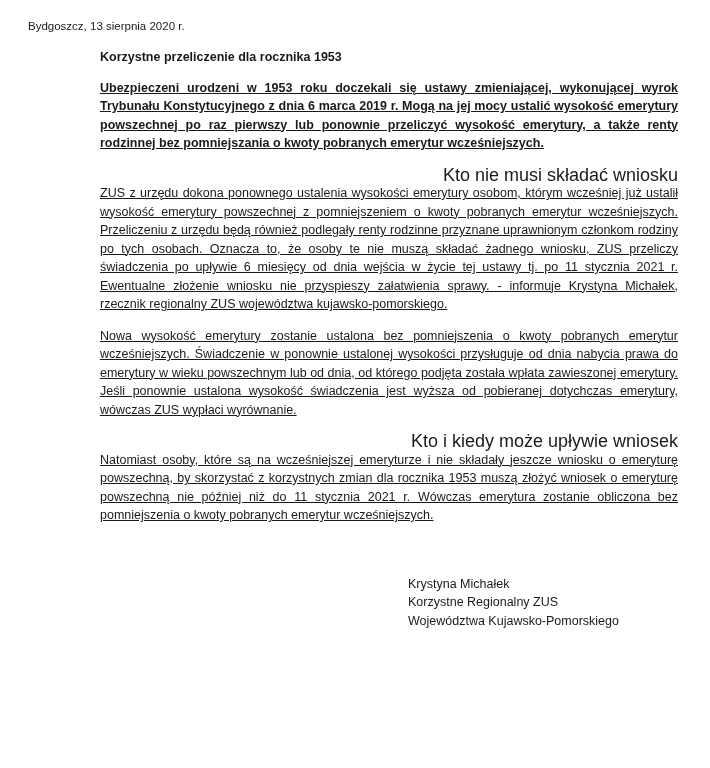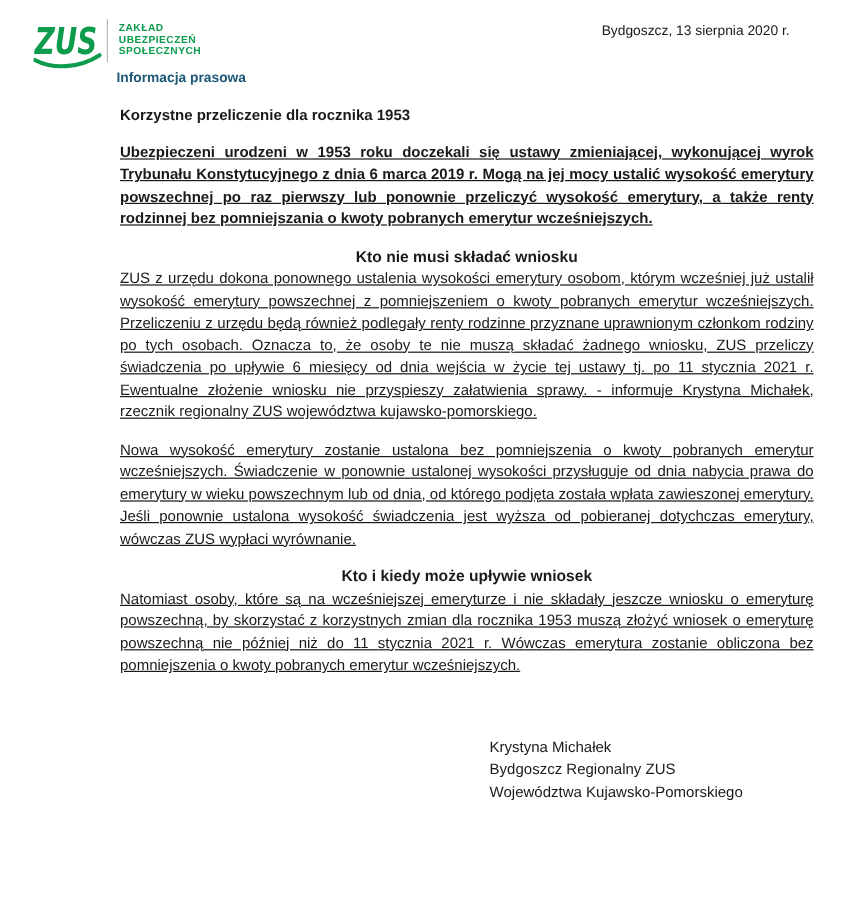--- a/index.html
+++ b/index.html
@@ -57,73 +57,56 @@
   }
   .doc-title {
     font-size: 12.5px;
     font-weight: bold;
     text-align: left;
     margin-bottom: 12px;
   }
   .para { margin-bottom: 13px; text-decoration: underline; }
   .lead { font-weight: bold; }
   .section-heading {
-    font-size: 13px;
-    font-weight: bold;
-    text-align: center;
+    font-size: 18px;
+    font-weight: normal;
+    text-align: right;
     margin: 0;
   }
   .signature {
     margin: 50px 0 0 308px;
     font-size: 12.5px;
     line-height: 18.5px;
     text-align: left;
   }
   .signature div { white-space: nowrap; }
 </style>
 </head>
 <body>
 
 <div class="page">
 
   <div class="header">
-    <div class="brand">
-      <div class="brand-row">
-        <span>
-          <svg class="logo-svg" viewBox="0 0 58 44" aria-hidden="true">
-            <text x="1" y="31" font-family="'DejaVu Sans', sans-serif" font-size="31" font-weight="bold" font-style="italic" fill="#0d9b4d" textLength="52" lengthAdjust="spacingAndGlyphs">ZUS</text>
-            <path d="M1 36 C 16 44, 38 43, 55 32" fill="none" stroke="#0d9b4d" stroke-width="3.4" stroke-linecap="round"></path>
-          </svg>
-        </span>
-        <span class="brand-divider"></span>
-        <div class="org-lines">
-          <div>ZAKŁAD</div>
-          <div>UBEZPIECZEŃ</div>
-          <div>SPOŁECZNYCH</div>
-        </div>
-      </div>
-      <div class="press-label">Informacja prasowa</div>
-    </div>
     <div class="dateline">Bydgoszcz, 13 sierpnia 2020 r.</div>
   </div>
 
   <div class="content">
     <div class="doc-title">Korzystne przeliczenie dla rocznika 1953</div>
 
     <p class="para lead">Ubezpieczeni urodzeni w 1953 roku doczekali się ustawy zmieniającej, wykonującej wyrok Trybunału Konstytucyjnego z dnia 6 marca 2019 r. Mogą na jej mocy ustalić wysokość emerytury powszechnej po raz pierwszy lub ponownie przeliczyć wysokość emerytury, a także renty rodzinnej bez pomniejszania o kwoty pobranych emerytur wcześniejszych.</p>
 
 
     <div class="section-heading">Kto nie musi składać wniosku</div>
     <p class="para">ZUS z urzędu dokona ponownego ustalenia wysokości emerytury osobom, którym wcześniej już ustalił wysokość emerytury powszechnej z pomniejszeniem o kwoty pobranych emerytur wcześniejszych. Przeliczeniu z urzędu będą również podlegały renty rodzinne przyznane uprawnionym członkom rodziny po tych osobach. Oznacza to, że osoby te nie muszą składać żadnego wniosku, ZUS przeliczy świadczenia po upływie 6 miesięcy od dnia wejścia w życie tej ustawy tj. po 11 stycznia 2021 r. Ewentualne złożenie wniosku nie przyspieszy załatwienia sprawy. - informuje Krystyna Michałek, rzecznik regionalny ZUS województwa kujawsko-pomorskiego.</p>
 
     <p class="para">Nowa wysokość emerytury zostanie ustalona bez pomniejszenia o kwoty pobranych emerytur wcześniejszych. Świadczenie w ponownie ustalonej wysokości przysługuje od dnia nabycia prawa do emerytury w wieku powszechnym lub od dnia, od którego podjęta została wpłata zawieszonej emerytury. Jeśli ponownie ustalona wysokość świadczenia jest wyższa od pobieranej dotychczas emerytury, wówczas ZUS wypłaci wyrównanie.</p>
 
     <div class="section-heading">Kto i kiedy może upływie wniosek</div>
     <p class="para">Natomiast osoby, które są na wcześniejszej emeryturze i nie składały jeszcze wniosku o emeryturę powszechną, by skorzystać z korzystnych zmian dla rocznika 1953 muszą złożyć wniosek o emeryturę powszechną nie później niż do 11 stycznia 2021 r. Wówczas emerytura zostanie obliczona bez pomniejszenia o kwoty pobranych emerytur wcześniejszych.</p>
 
     <div class="signature">
       <div>Krystyna Michałek</div>
-      <div>Bydgoszcz Regionalny ZUS</div>
+      <div>Korzystne Regionalny ZUS</div>
       <div>Województwa Kujawsko-Pomorskiego</div>
     </div>
   </div>
 
 </div>
 
 </body></html>

